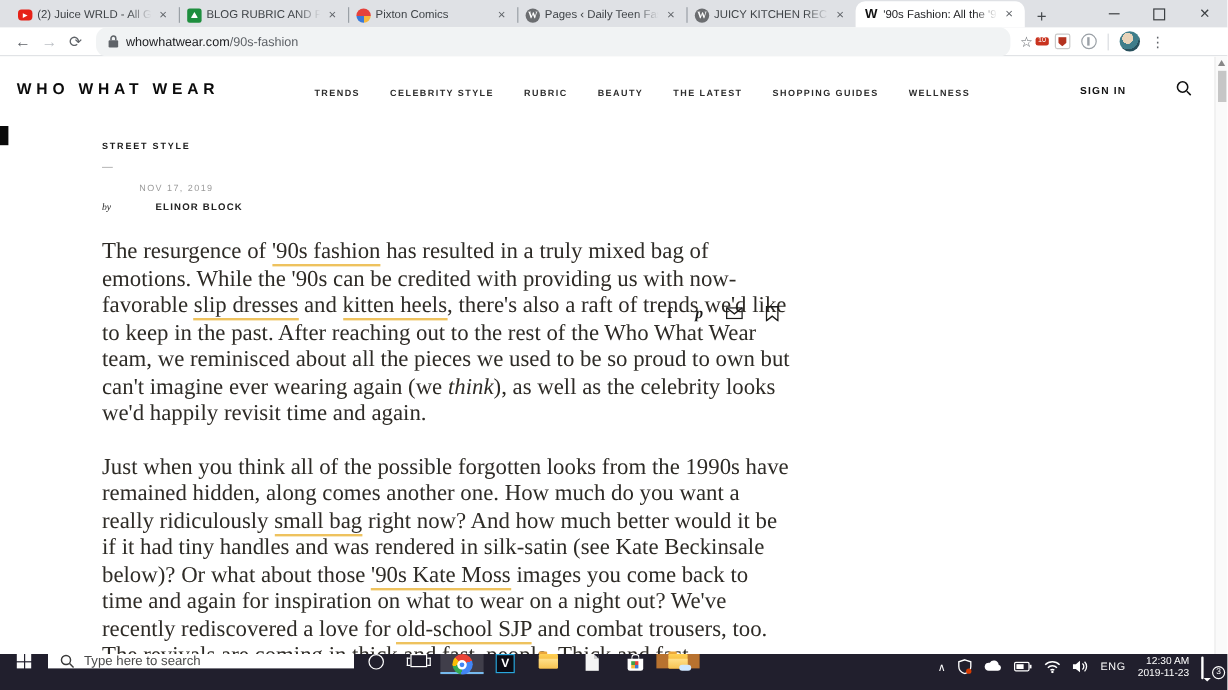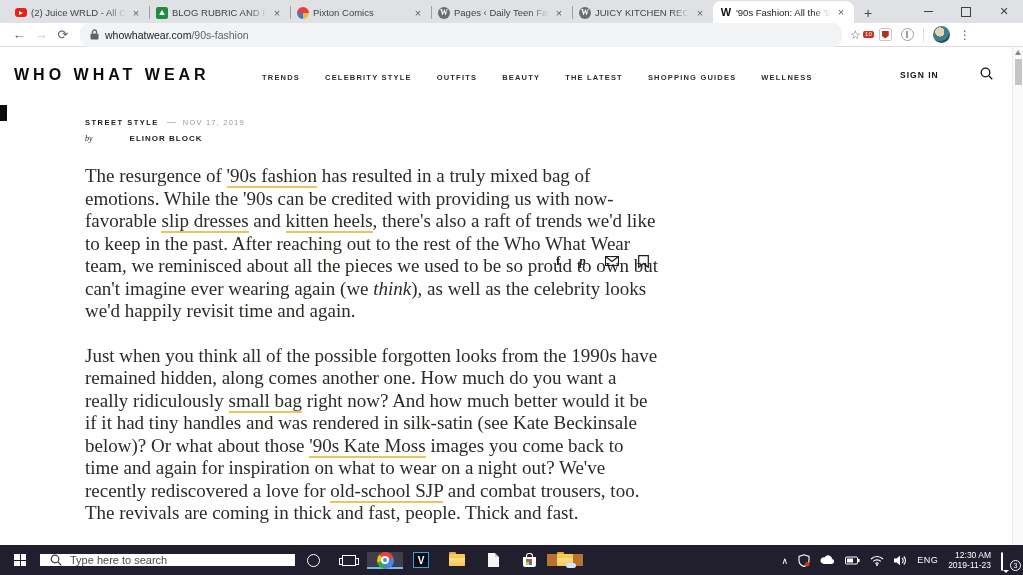--- a/index.html
+++ b/index.html
@@ -47,51 +47,51 @@
   .ext2 { width:13px; height:13px; border:1px solid #c9c9c9; border-radius:2px; display:flex; align-items:center; justify-content:center; }
   .ext2::after { content:""; width:7px; height:8px; background:#b3321f; clip-path:polygon(0 0,100% 0,100% 65%,50% 100%,0 65%); }
   .ext3 { width:13px; height:13px; border-radius:50%; border:1.5px solid #9aa0a6; display:flex; align-items:center; justify-content:center; }
   .ext3::after { content:""; width:2px; height:7px; background:#9aa0a6; }
   .tb-divider { width:1px; height:14px; background:#dadce0; }
   .avatar { width:17px; height:17px; border-radius:50%; background:radial-gradient(circle at 40% 35%, #e8d3b9 0 30%, #3f7d8a 31% 60%, #27505c 61% 100%); cursor:pointer; }
   .menu-dots { font-size:12px; color:#5f6368; margin-right:8px; cursor:pointer; }
 
   
   .page { position:absolute; top:47px; left:0; width:1023px; height:498px; background:#fff; overflow:hidden; }
-  .logo { position:absolute; left:14px; top:19px; font-size:16px; font-weight:800; letter-spacing:4px; color:#0b0b0b; }
+  .logo { position:absolute; left:14px; top:19px; font-size:13px; font-weight:800; letter-spacing:4px; color:#0b0b0b; }
   .sitenav { position:absolute; left:262px; top:26px; display:flex; gap:25px; }
   .sitenav span { font-size:7.5px; font-weight:700; letter-spacing:1.2px; color:#2d2d2d; cursor:pointer; }
   .signin { position:absolute; left:900px; top:23px; font-size:8.5px; font-weight:700; letter-spacing:1px; color:#111; cursor:pointer; }
   .hdr-search { position:absolute; left:980px; top:20px; cursor:pointer; }
   .scroll-notch { position:absolute; left:0; top:58px; width:7px; height:16px; background:#0a0a0a; }
 
   .article { position:absolute; left:85px; top:70px; width:575px; }
-  .eyebrow { display:flex; align-items:flex-end; gap:8px; }
+  .eyebrow { display:flex; align-items:flex-start; gap:8px;flex-direction:column; }
   .eyebrow .cat { font-size:7.5px; font-weight:700; letter-spacing:1.5px; color:#1a1a1a; cursor:pointer; }
   .eyebrow .sep { font-size:9px; color:#9b9b9b; letter-spacing:-1px; }
-  .eyebrow .date { font-size:7.5px; letter-spacing:1.2px; color:#9b9b9b; }
+  .eyebrow .date { font-size:7.5px; letter-spacing:1.2px; color:#9b9b9b;margin-left:31px; }
   .headline { margin-top:10px; font-size:27px; line-height:34px; font-weight:700; color:#171717; letter-spacing:0.2px; }
   .byline { margin-top:7px; font-size:8px; color:#222; }
   .byline .by { font-style:italic; font-family:"Liberation Serif",serif; }
   .byline .author { font-weight:700; letter-spacing:1px;margin-left:35px; }
   .share { position:absolute; left:471px; top:136px; display:flex; gap:19px; align-items:center; }
   .share > span { cursor:pointer; color:#1a1a1a; }
   .share .fb { font-family:"Liberation Serif",serif; font-weight:700; font-size:13px; }
   .share .pin { font-family:"Liberation Serif",serif; font-weight:700; font-size:13px; font-style:italic; }
   .para { margin-top:22px; font-family:"Liberation Serif",serif; font-size:19px; line-height:22.5px; color:#2e2b26; width:575px; }
   .para .article-link { border-bottom:2px solid #eec25e; cursor:pointer; }
   .para .em { font-style:italic; }
 
   
   .scrollbar { position:absolute; right:0; top:0; width:11px; height:498px; background:#fafafa; border-left:1px solid #ebebeb; }
   .sb-up { position:absolute; top:3px; left:2px; width:0; height:0; border-left:3.5px solid transparent; border-right:3.5px solid transparent; border-bottom:5px solid #888; cursor:pointer; }
   .sb-thumb { position:absolute; top:12px; left:1.5px; width:7px; height:26px; background:#c6c6c6; cursor:pointer; }
 
   
-  .taskbar { position:absolute; top:545px; left:0; width:1023px; height:30px; background:#211f2d; display:flex; align-items:center; color:#fff; }
+  .taskbar { position:absolute; top:545px; left:0; width:1023px; height:30px; background:#211f2d; display:flex; align-items:flex-start; color:#fff; }
   .start { width:40px; display:flex; align-items:center; justify-content:center; cursor:pointer; }
   .winlogo { display:grid; grid-template-columns:5.5px 5.5px; grid-template-rows:5.5px 5.5px; gap:1px; }
   .winlogo i { background:#fdfdfd; }
   .tb-search { width:255px; background:#fff; display:flex; align-items:center; padding-left:10px; gap:8px; cursor:text; }
   .tb-search .ph { font-size:11px; color:#4a4a4a; }
   .tb-icon { width:36px; display:flex; align-items:center; justify-content:center; cursor:pointer; position:relative; }
   .tb-icon.app-active { background:rgba(255,255,255,0.14); box-shadow:inset 0 -2px 0 #76b9ed; }
   .tb-icon.folder-active { background:#b8722f; }
   .cortana-circle { width:13px; height:13px; border:1.5px solid #fff; border-radius:50%; }
   .taskview { width:14px; height:11px; border:1px solid #fff; position:relative; }
@@ -194,21 +194,21 @@
     <span class="menu-dots">⋮</span>
   </div>
 </div>
 
 <div class="page">
 
   <div class="logo">WHO WHAT WEAR</div>
   <div class="sitenav">
     <span>TRENDS</span>
     <span>CELEBRITY STYLE</span>
-    <span>OUTFITS</span>
+    <span>RUBRIC</span>
     <span>BEAUTY</span>
     <span>THE LATEST</span>
     <span>SHOPPING GUIDES</span>
     <span>WELLNESS</span>
   </div>
   <div class="signin">SIGN IN</div>
   <div class="hdr-search">
     <svg width="13" height="13" viewBox="0 0 13 13">
       <circle cx="5.5" cy="5.5" r="4.3" fill="none" stroke="#111" stroke-width="1.3"></circle>
       <line x1="9" y1="9" x2="12.3" y2="12.3" stroke="#111" stroke-width="1.3"></line>

